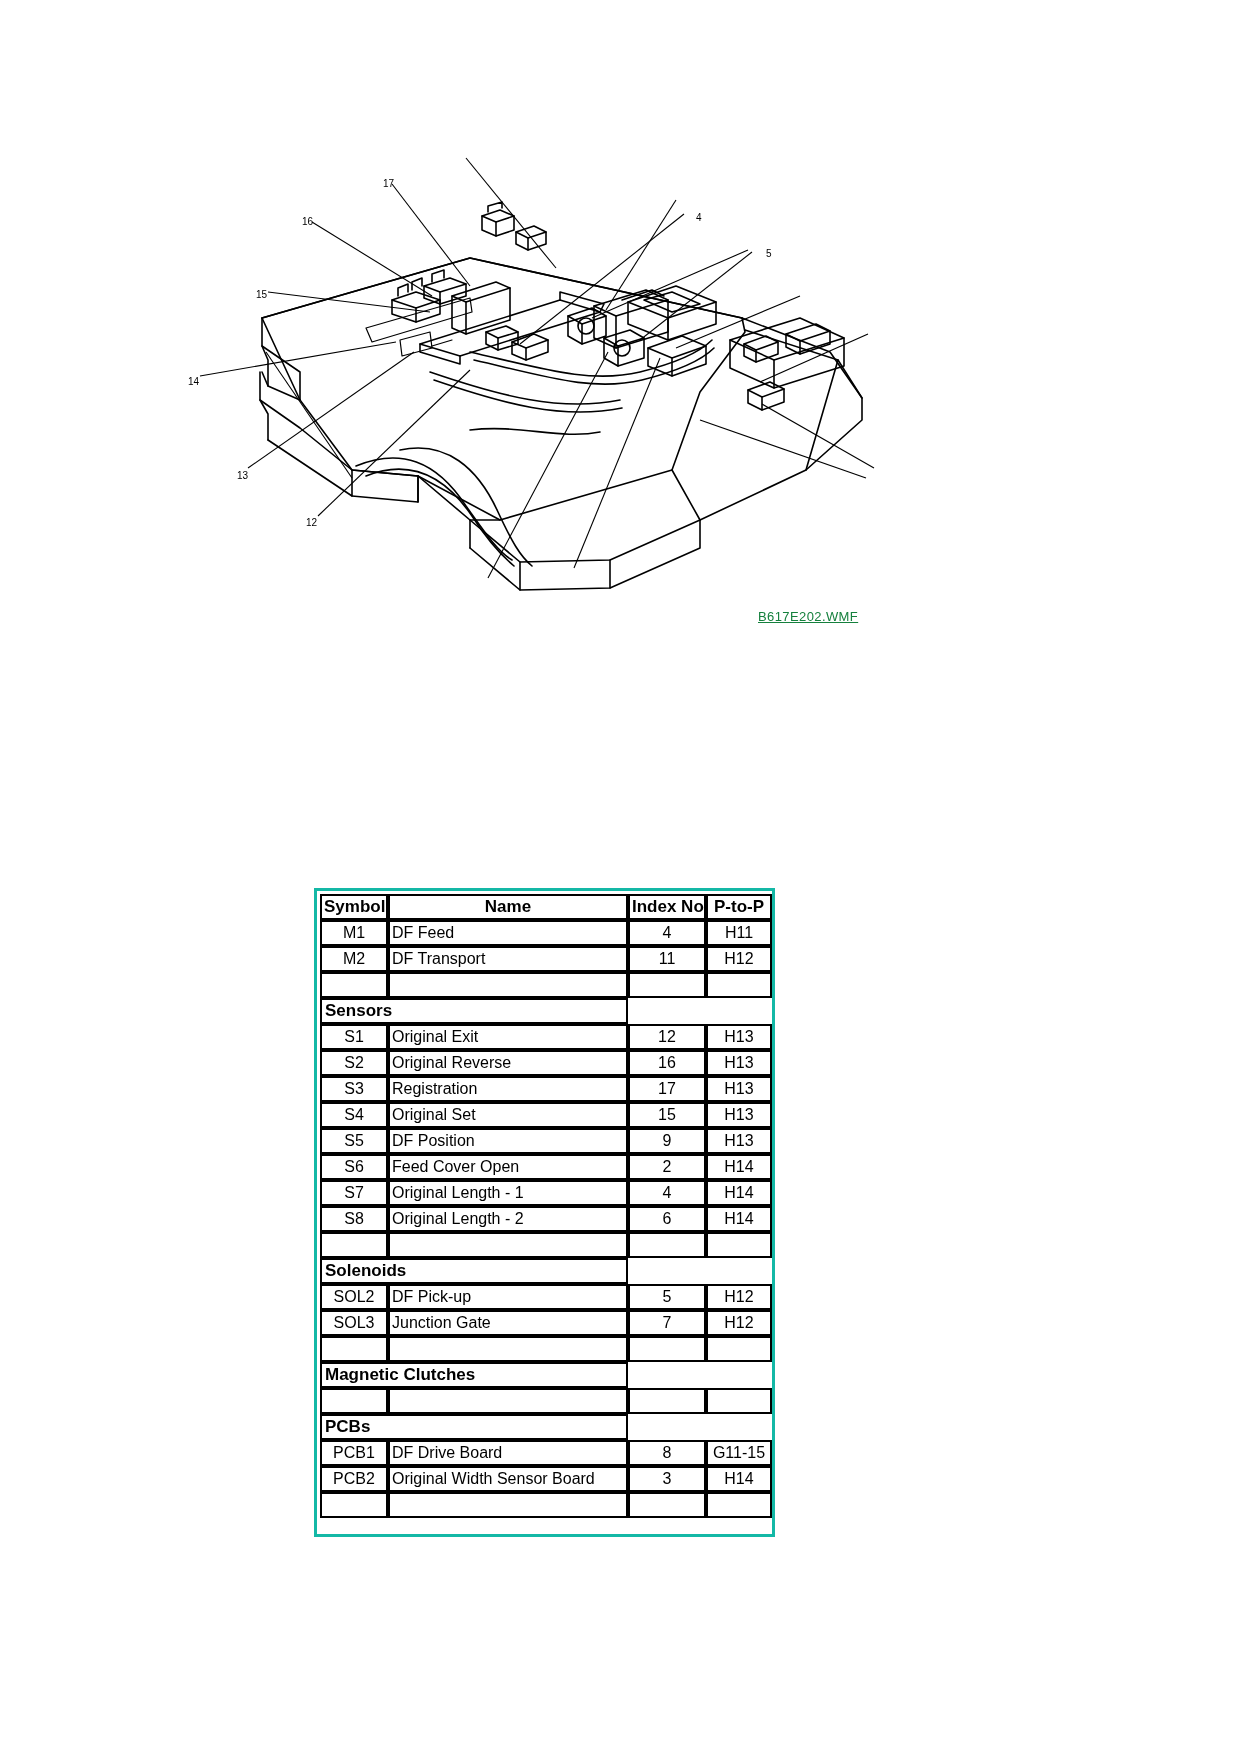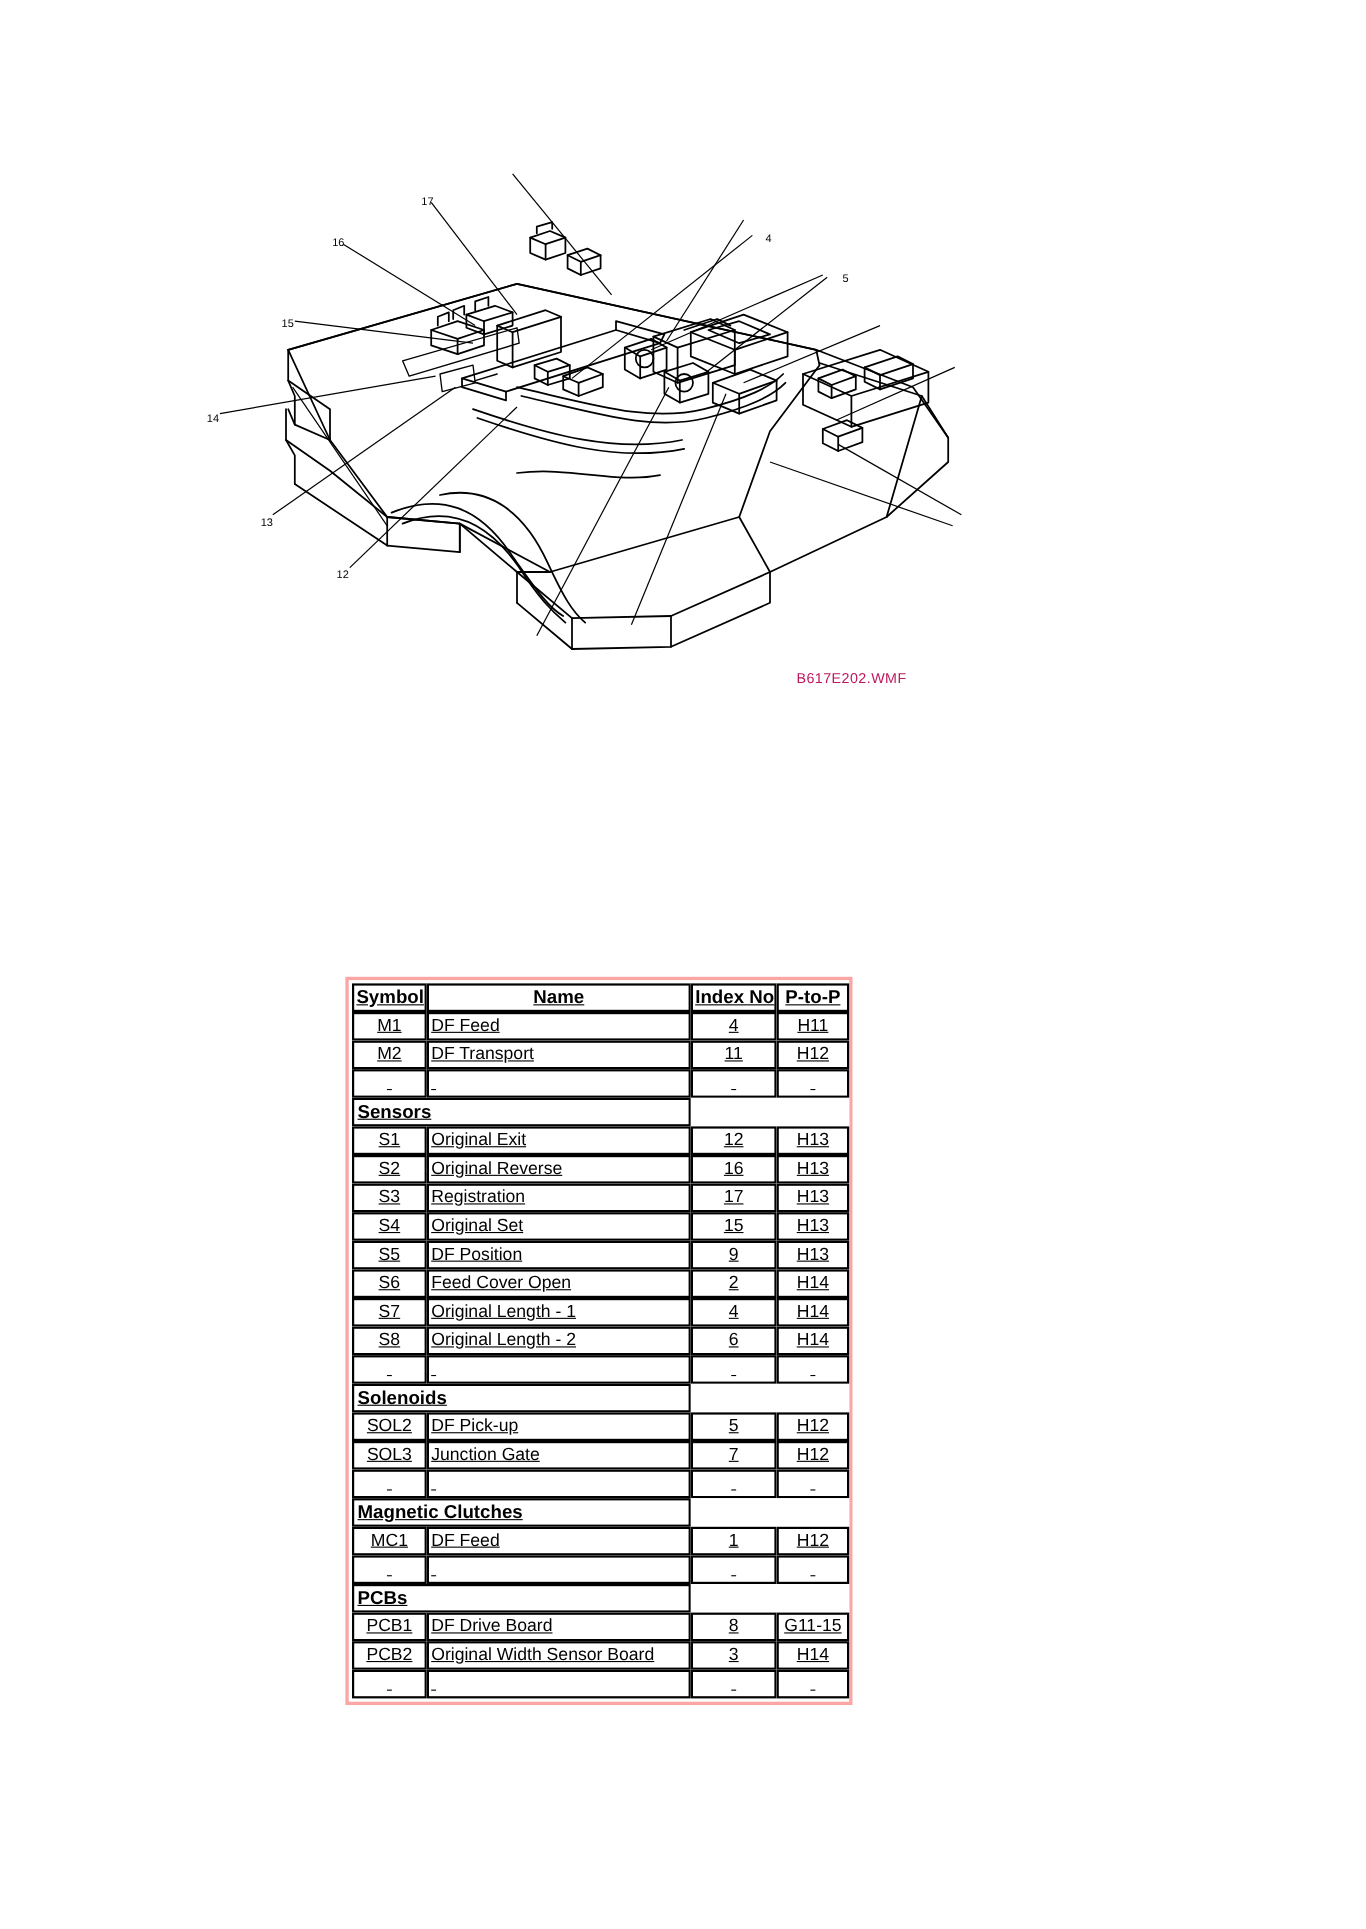--- a/index.html
+++ b/index.html
@@ -24,27 +24,28 @@
     width: 1242px;
     height: 700px;
   }
   #figure-svg {
     position: absolute;
     left: 0;
     top: 0;
   }
   #figure-caption {
     position: absolute;
-    left: 724px;
+    left: 758px;
     top: 609px;
     font-size: 13px;
     letter-spacing: 0.4px;
     font-family: "Liberation Sans", sans-serif;
-    color: #be185d;
+    color: #15803d;
     white-space: nowrap;
+    text-decoration: underline;
   }
 
   .callout-num {
     position: absolute;
     font-size: 10px;
     font-family: "Liberation Sans", sans-serif;
     color: #000;
     white-space: nowrap;
   }
 
@@ -57,24 +58,23 @@
   }
   table.parts {
     border-collapse: separate;
     border-spacing: 0;
     width: 452px;
     table-layout: fixed;
     background: #fff;
   }
   
   #parts-table-wrap {
-    border: 3px solid #fca5a5;
-    padding: 3px 0 3px 3px;
+    border: 3px solid #14b8a6;
+    padding: 3px 0 16px 3px;
     box-sizing: content-box;
-    text-decoration: underline;
   }
   table.parts td, table.parts th {
     border: 2px solid #000;
     padding: 0 2px;
     height: 22px;
     font-size: 16px;
     font-family: "Liberation Sans", sans-serif;
     line-height: 22px;
     vertical-align: middle;
     background: #fff;
@@ -416,26 +416,20 @@
           <td class="name">&nbsp;</td>
           <td class="idx">&nbsp;</td>
           <td class="ptp">&nbsp;</td>
         </tr>
         <tr class="group-row">
           <td colspan="2">Magnetic Clutches</td>
           <td class="group-blank"></td>
           <td class="group-blank"></td>
         </tr>
         <tr>
-          <td class="sym">MC1</td>
-          <td class="name">DF Feed</td>
-          <td class="idx">1</td>
-          <td class="ptp">H12</td>
-        </tr>
-        <tr>
           <td class="sym">&nbsp;</td>
           <td class="name">&nbsp;</td>
           <td class="idx">&nbsp;</td>
           <td class="ptp">&nbsp;</td>
         </tr>
         <tr class="group-row">
           <td colspan="2">PCBs</td>
           <td class="group-blank"></td>
           <td class="group-blank"></td>
         </tr>

